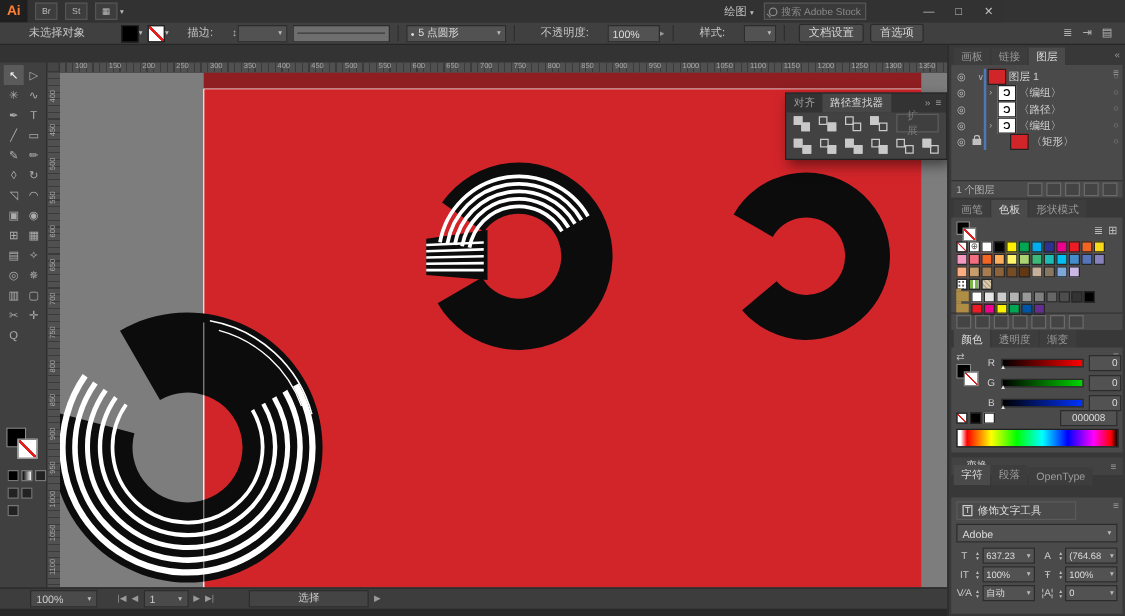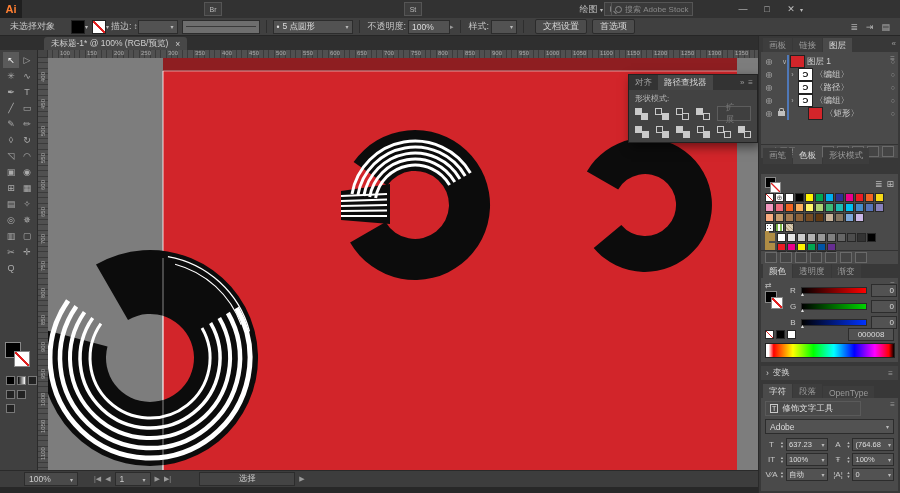--- a/index.html
+++ b/index.html
@@ -1,38 +1,38 @@
 <!DOCTYPE html>
 <html><head>
 <meta charset="utf-8">
 <style>
   html,body{margin:0;padding:0;background:#1e1e1e;}
   #app{position:relative;width:900px;height:493px;background:#333;overflow:hidden;
        font-family:"Liberation Sans","DejaVu Sans",sans-serif;font-size:10px;color:#cfcfcf;
        -webkit-font-smoothing:antialiased;}
   
   #menubar{position:absolute;left:0;top:0;width:803px;height:18px;background:#323232;
-           display:flex;align-items:center;border-bottom:1px solid #262626;justify-content:space-between;}
+           display:flex;align-items:center;border-bottom:1px solid #262626;}
   #ai-logo{width:22px;height:18px;background:#1f1f1f;color:#ff7f32;font-weight:bold;
            font-size:11px;display:flex;align-items:center;justify-content:center;}
   .menu-item{padding:0 7px;font-size:10px;color:#d6d6d6;cursor:default;}
   .mb-icon{width:16px;height:12px;border:1px solid #555;background:#3d3d3d;color:#bbb;
            font-size:7px;display:inline-flex;align-items:center;justify-content:center;margin-left:6px;}
   .mb-right{position:absolute;right:0;top:0;height:18px;display:flex;align-items:center;}
   #workspace-switcher{font-size:9px;color:#c0c0c0;margin-right:8px;}
   #stock-search{width:74px;height:12px;border:1px solid #555;background:#3a3a3a;color:#8a8a8a;
            font-size:8px;display:flex;align-items:center;padding:0 3px;gap:3px;}
   .mag{width:5px;height:5px;border:1px solid #8a8a8a;border-radius:50%;position:relative;flex:none;}
   .mag:after{content:"";position:absolute;left:-3px;top:5px;width:4px;height:1px;background:#8a8a8a;transform:rotate(45deg);}
   .winbtn{width:24px;height:18px;display:flex;align-items:center;justify-content:center;
           color:#bdbdbd;font-size:9px;}
   
   #controlbar{position:absolute;left:0;top:18px;width:900px;height:18px;background:#404040;
               border-bottom:1px solid #262626;display:flex;align-items:center;padding-left:8px;box-sizing:border-box;}
-  .cb-label{font-size:9px;color:#c5c5c5;margin:0 2px;}
+  .cb-label{font-size:9px;color:#c5c5c5;margin:0 15px;}
   .cb-box{height:12px;background:#525252;border:1px solid #2c2c2c;display:inline-flex;
           align-items:center;font-size:8.5px;color:#ddd;padding:0 3px;gap:3px;}
   .chev{font-size:6px;color:#bbb;}
   .swatch13{width:12px;height:12px;border:1px solid #222;display:inline-block;}
   .none-sw{background:linear-gradient(to top right,#fff 44%,#e02020 45%,#e02020 55%,#fff 56%);}
   .cb-btn{height:13px;background:#4c4c4c;border:1px solid #2b2b2b;border-radius:2px;
           font-size:9px;color:#d5d5d5;display:inline-flex;align-items:center;padding:0 7px;margin-left:5px;}
   .cb-sep{width:1px;height:13px;background:#2e2e2e;margin:0 6px;}
   
   #tabbar{position:absolute;left:0;top:36px;width:758px;height:14px;background:#2f2f2f;}
@@ -191,26 +191,20 @@
     <span class="cb-sep"></span>
     <span class="cb-btn">文档设置</span>
     <span class="cb-btn">首选项</span>
     <span style="margin-left:auto;display:flex;align-items:center;gap:8px;padding-right:10px;">
       <span style="color:#b0b0b0;font-size:9px">≣</span>
       <span style="color:#b0b0b0;font-size:9px">⇥</span>
       <span style="color:#b0b0b0;font-size:9px">▤</span>
     </span>
   </div>
 
-  <div id="tabbar">
-    <div id="doc-tab">
-      <span>未标题-1* @ 100% (RGB/预览)</span>
-      <span>×</span>
-    </div>
-  </div>
 
   <div id="toolbar">
     <div id="tool-grid">
         <div class="tool active">↖</div>
         <div class="tool">▷</div>
         <div class="tool">✳</div>
         <div class="tool">∿</div>
         <div class="tool">✒</div>
         <div class="tool">T</div>
         <div class="tool">╱</div>
@@ -341,21 +335,20 @@
 
   <div id="pathfinder">
     <div id="pf-title">
       <span id="pf-tab-align">对齐</span>
       <span id="pf-tab-pf">路径查找器</span>
       <span class="hdr-icons">
         <span>»</span>
         <span>≡</span>
       </span>
     </div>
-    <div class="pf-label">形状模式:</div>
     <div class="pf-row" id="pf-shape-modes">
 
     <span class="pfi">
           <i class="a f"></i>
           <i class="b f"></i>
         </span>
         <span class="pfi">
           <i class="a"></i>
           <i class="b f"></i>
         </span>
@@ -479,21 +472,21 @@
         <span style="margin-left:auto;display:flex;gap:3px" id="layers-footer-icons">
             <span class="fbtn"></span>
             <span class="fbtn"></span>
             <span class="fbtn"></span>
             <span class="fbtn"></span>
             <span class="fbtn"></span>
           </span>
       </div>
     </div>
 
-    <div class="ptabs" style="top:112px" id="swatches-tabs">
+    <div class="ptabs" style="top:124px" id="swatches-tabs">
         <span class="ptab">画笔</span>
         <span class="ptab active">色板</span>
         <span class="ptab">形状模式</span>
       </div>
     <div class="pbody" style="top:138px;height:90px" id="swatches-body">
       <div style="display:flex;align-items:center;padding:3px 4px 2px">
         <span style="position:relative;width:16px;height:14px">
           <span style="position:absolute;left:0;top:0;width:9px;height:9px;background:#000;border:1px solid #888"></span>
           <span class="none-sw" style="position:absolute;left:5px;top:5px;width:9px;height:9px;border:1px solid #888"></span>
         </span>
@@ -627,21 +620,21 @@
       <span class="sl-val" style="position:absolute;right:4px;top:50px;width:40px;justify-content:center">000008</span>
       <div id="spectrum"></div>
     </div>
 
     <div class="hdr-row" style="top:330px">
       <span>›</span>
       <span>变换</span>
       <span style="margin-left:auto;color:#9c9c9c;font-size:8px">≡</span>
     </div>
 
-    <div class="ptabs" style="top:348px" id="char-tabs">
+    <div class="ptabs" style="top:336px" id="char-tabs">
         <span class="ptab active">字符</span>
         <span class="ptab">段落</span>
         <span class="ptab">OpenType</span>
       </div>
     <div class="pbody" style="top:362px;height:93px" id="char-body">
       <span class="pmenu">≡</span>
       <div class="ch-box" style="width:86px;background:#4a4a4a;border-color:#5a5a5a">
         <span style="border:1px solid #c9c9c9;font-size:7px;padding:0 1px">T</span>
         <span>修饰文字工具</span>
       </div>

